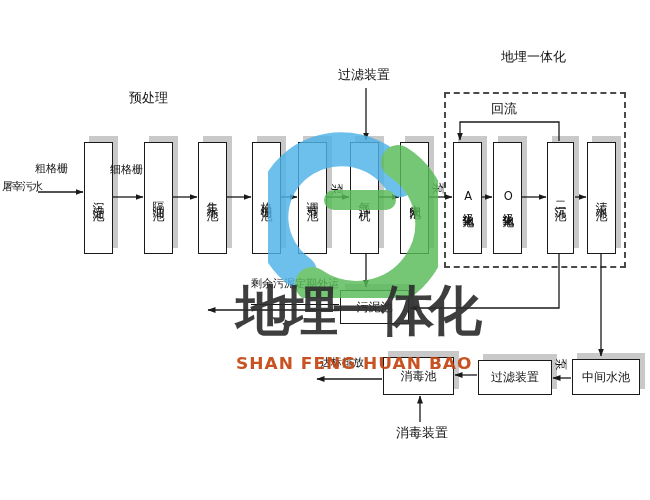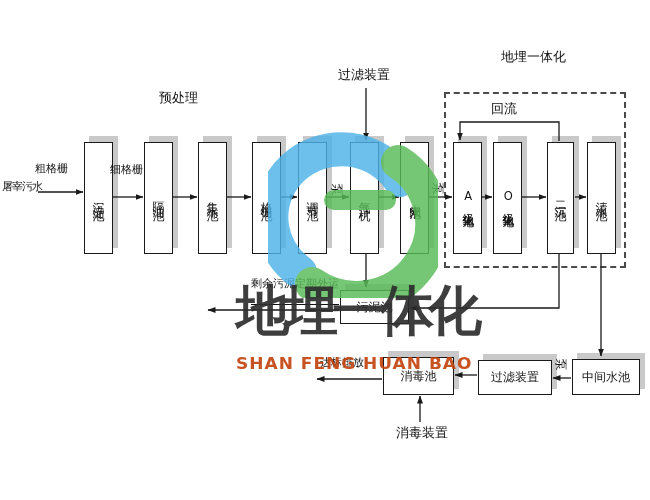--- a/index.html
+++ b/index.html
@@ -35,21 +35,21 @@
 </head>
 <body>
 
 <div class="stage">
 
   <div class="dashedbox"></div>
 
   <div class="lbl sm" style="left:2px;top:181px;letter-spacing:-1px;">屠宰污水</div>
   <div class="lbl sm" style="left:35px;top:163px;">粗格栅</div>
   <div class="lbl sm" style="left:110px;top:164px;">细格栅</div>
-  <div class="lbl" style="left:159px;top:91px;text-align:right;">预处理</div>
+  <div class="lbl" style="left:129px;top:91px;text-align:right;">预处理</div>
   <div class="lbl" style="left:338px;top:68px;">过滤装置</div>
   <div class="lbl" style="left:501px;top:50px;">地埋一体化</div>
   <div class="lbl" style="left:491px;top:102px;text-align:right;">回流</div>
   <div class="lbl pump" style="left:330px;top:183px;">泵</div>
   <div class="lbl pump" style="left:431px;top:182px;">泵</div>
   <div class="lbl pump" style="left:554px;top:358px;">泵</div>
   <div class="lbl sm underlined" style="left:251px;top:278px;">剩余污泥定期外运</div>
   <div class="lbl sm" style="left:320px;top:357px;">达标排放</div>
   <div class="lbl" style="left:396px;top:426px;">消毒装置</div>
 

